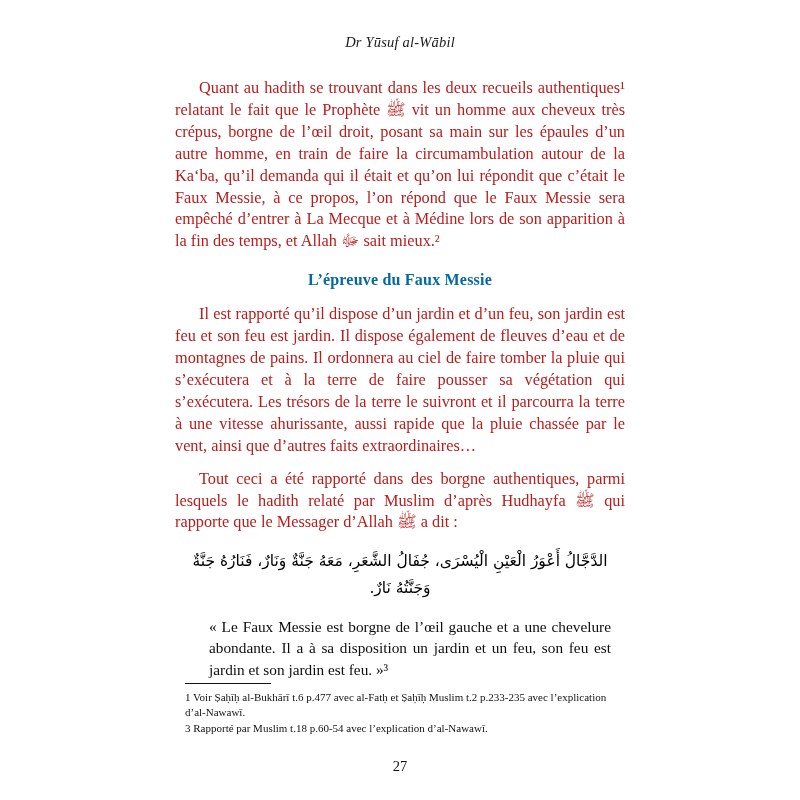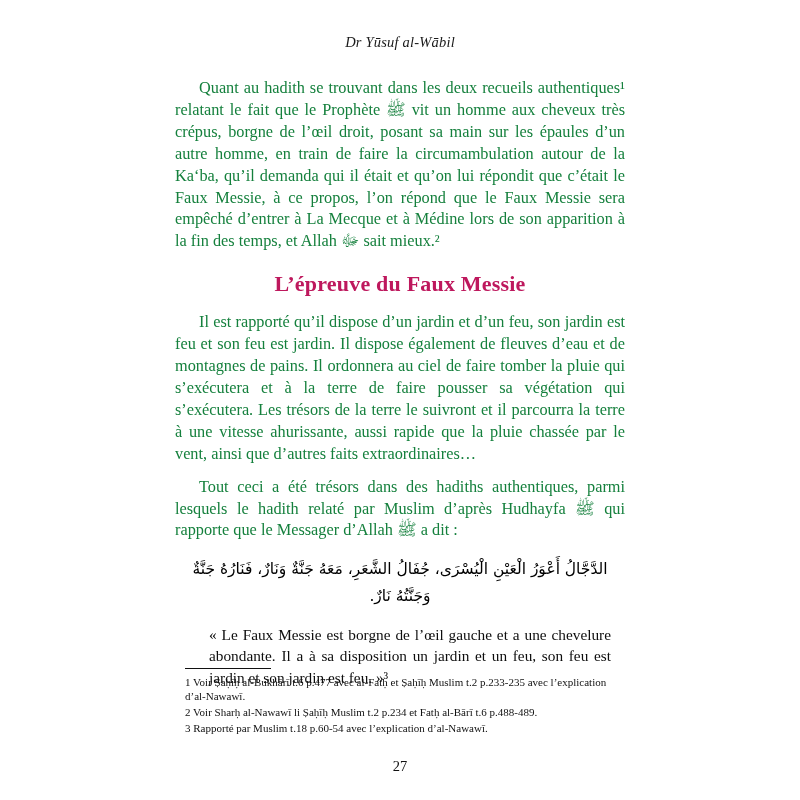--- a/index.html
+++ b/index.html
@@ -29,32 +29,32 @@
     letter-spacing: 0.2px;
     margin: 0 0 26px 0;
   }
   p.body {
     margin: 0 0 0 0;
     font-size: 16.3px;
     line-height: 1.345;
     text-align: justify;
     text-justify: inter-word;
     text-indent: 24px;
-    color: #15803d;
+    color: #b91c1c;
   }
   p.body + p.body {
     margin-top: 11px;
   }
   h2.section {
     text-align: center;
-    font-size: 22px;
+    font-size: 16px;
     font-weight: 700;
     margin: 19px 0 14px 0;
     letter-spacing: 0.2px;
-    color: #be185d;
+    color: #0369a1;
   }
   .arabic {
     direction: rtl;
     text-align: center;
     font-family: "DejaVu Sans", sans-serif;
     font-size: 15.5px;
     line-height: 1.75;
     margin: 15px 0 13px 0;
     color: #000;
   }
@@ -100,28 +100,27 @@
 
 <div class="page">
 
   <div class="running-head">Dr Yūsuf al-Wābil</div>
 
   <p class="body">Quant au hadith se trouvant dans les deux recueils authentiques¹ relatant le fait que le Prophète ﷺ vit un homme aux cheveux très crépus, borgne de l’œil droit, posant sa main sur les épaules d’un autre homme, en train de faire la circumambulation autour de la Ka‘ba, qu’il demanda qui il était et qu’on lui répondit que c’était le Faux Messie, à ce propos, l’on répond que le Faux Messie sera empêché d’entrer à La Mecque et à Médine lors de son apparition à la fin des temps, et Allah ﷻ sait mieux.²</p>
 
   <h2 class="section">L’épreuve du Faux Messie</h2>
 
   <p class="body">Il est rapporté qu’il dispose d’un jardin et d’un feu, son jardin est feu et son feu est jardin. Il dispose également de fleuves d’eau et de montagnes de pains. Il ordonnera au ciel de faire tomber la pluie qui s’exécutera et à la terre de faire pousser sa végétation qui s’exécutera. Les trésors de la terre le suivront et il parcourra la terre à une vitesse ahurissante, aussi rapide que la pluie chassée par le vent, ainsi que d’autres faits extraordinaires…</p>
-  <p class="body">Tout ceci a été trésors dans des hadiths authentiques, parmi lesquels le hadith relaté par Muslim d’après Hudhayfa ﷺ qui rapporte que le Messager d’Allah ﷺ a dit :</p>
+  <p class="body">Tout ceci a été rapporté dans des borgne authentiques, parmi lesquels le hadith relaté par Muslim d’après Hudhayfa ﷺ qui rapporte que le Messager d’Allah ﷺ a dit :</p>
 
   <div class="arabic">الدَّجَّالُ أَعْوَرُ الْعَيْنِ الْيُسْرَى، جُفَالُ الشَّعَرِ، مَعَهُ جَنَّةٌ وَنَارٌ، فَنَارُهُ جَنَّةٌ وَجَنَّتُهُ نَارٌ.</div>
 
   <div class="quote">« Le Faux Messie est borgne de l’œil gauche et a une chevelure abondante. Il a à sa disposition un jardin et un feu, son feu est jardin et son jardin est feu. »³</div>
 
   <div class="footnotes">
     <div class="fn-rule"></div>
     <div class="fn">1 Voir Ṣaḥīḥ al-Bukhārī t.6 p.477 avec al-Fatḥ et Ṣaḥīḥ Muslim t.2 p.233-235 avec l’explication d’al-Nawawī.</div>
-    <div class="fn">2 Voir Sharḥ al-Nawawī li Ṣaḥīḥ Muslim t.2 p.234 et Fatḥ al-Bārī t.6 p.488-489.</div>
     <div class="fn">3 Rapporté par Muslim t.18 p.60-54 avec l’explication d’al-Nawawī.</div>
   </div>
 
   <div class="folio">27</div>
 
 </div>
 
 </body></html>

